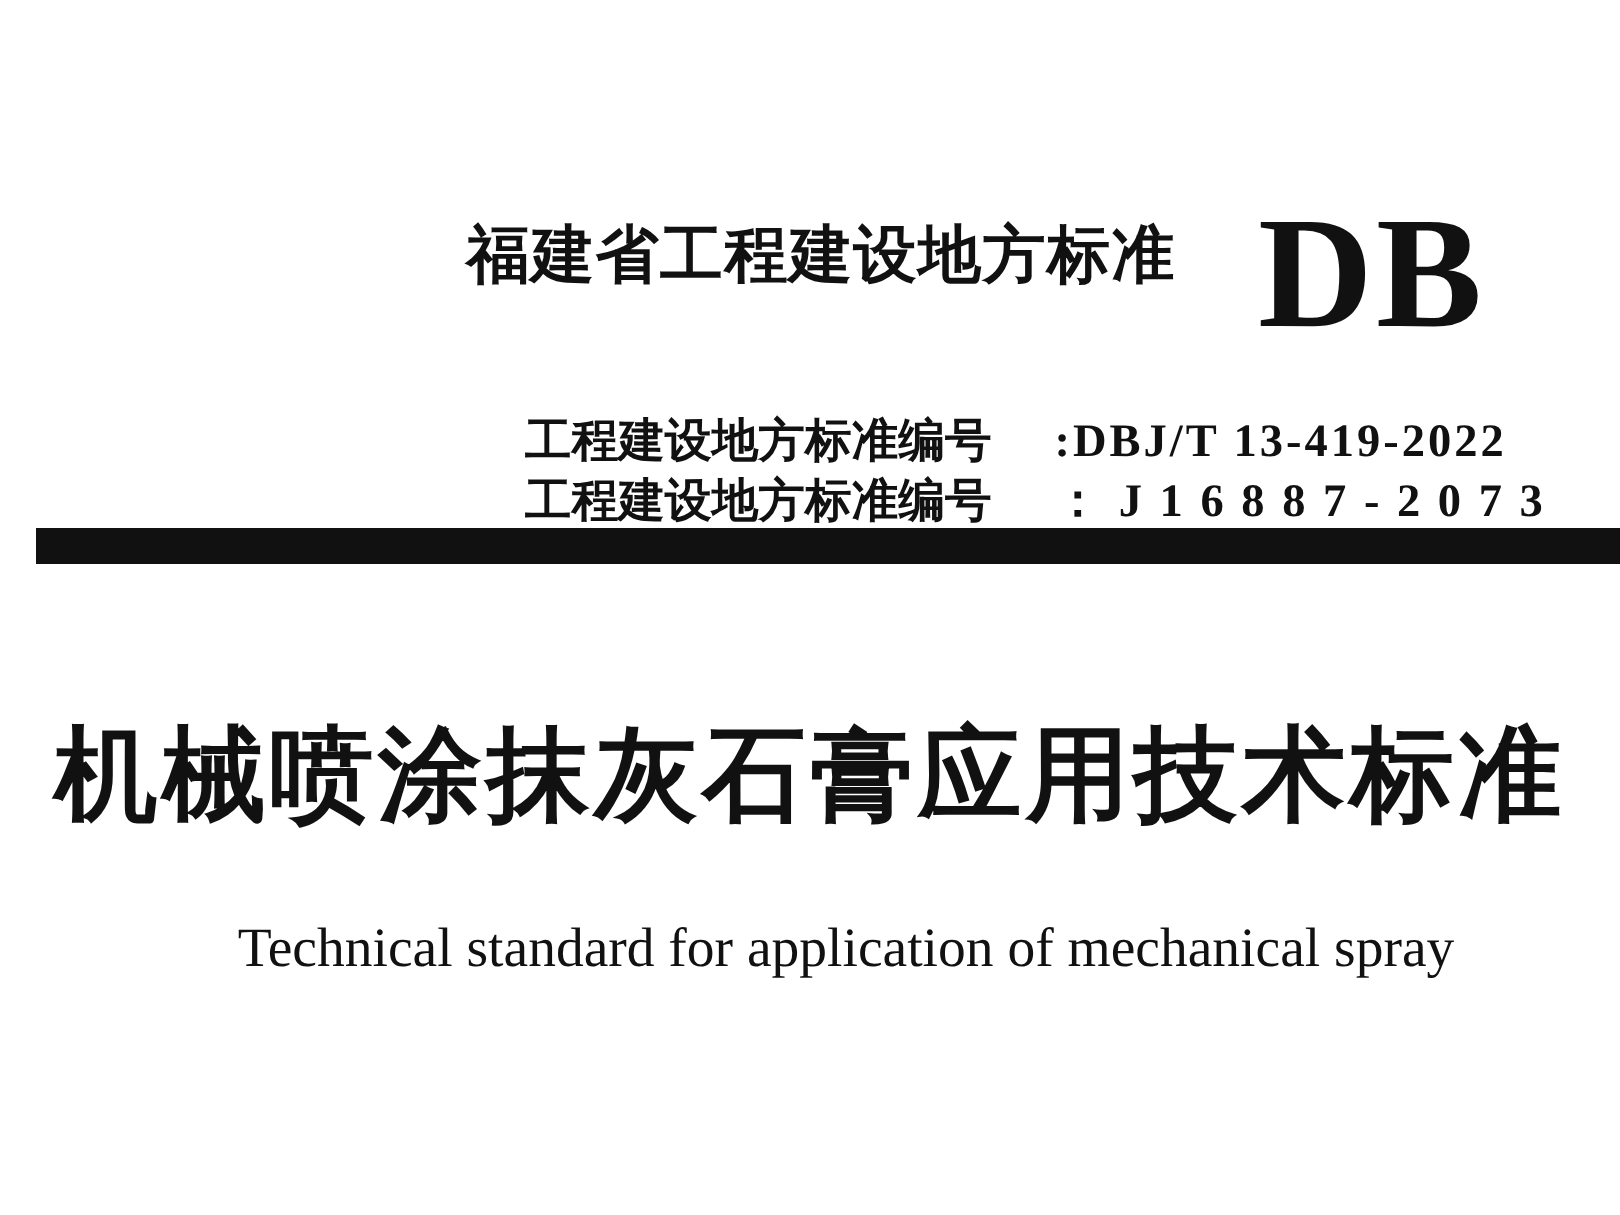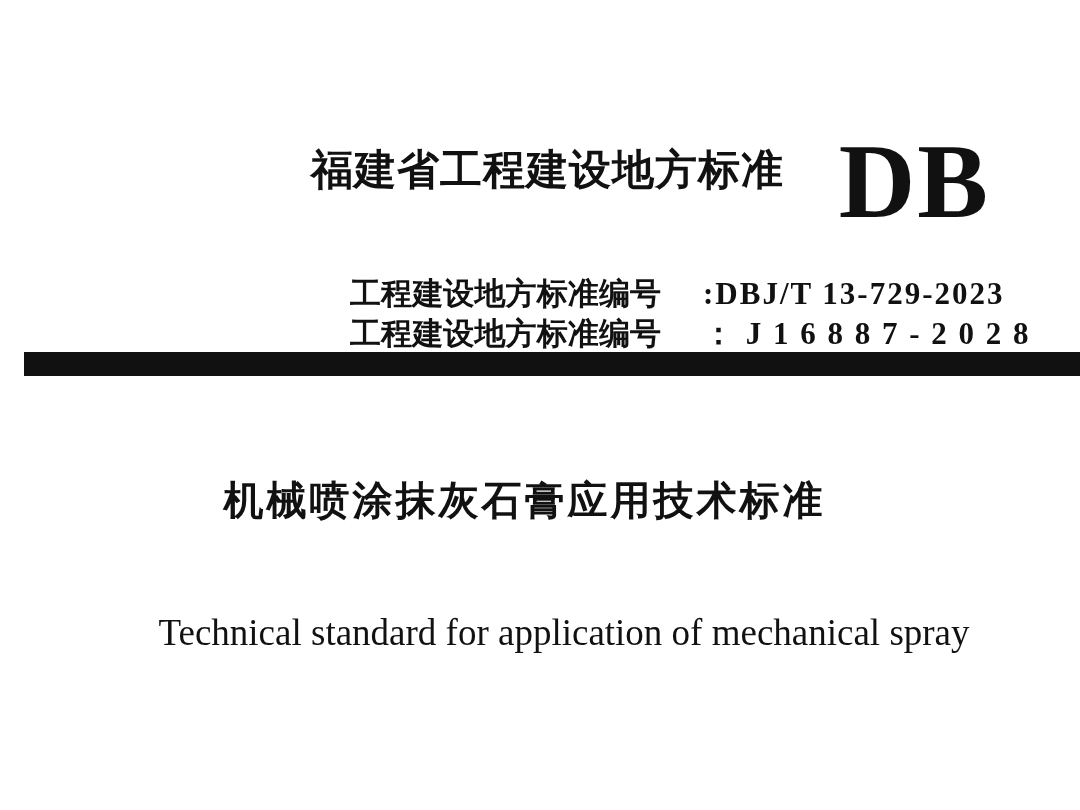--- a/index.html
+++ b/index.html
@@ -83,21 +83,21 @@
     background:var(--rule-color);
     border:none;
   }
   
   .title-zh{
     position:absolute;
     left:0;
     top:440px;
     width:1001px;
     text-align:center;
-    font-size:40px;
+    font-size:69px;
     font-weight:bold;
     letter-spacing:3px;
     line-height:1.2;
     font-family:"Liberation Sans","DejaVu Sans",sans-serif;
     white-space:nowrap;
   }
   
   .title-en{
     position:absolute;
     left:0;
@@ -115,25 +115,25 @@
 
 <div class="page">
 
   <div class="category-label">福建省工程建设地方标准</div>
 
   <div class="db-mark">DB</div>
 
   <div class="numbers">
     <div class="num-line">
       <span class="num-label">工程建设地方标准编号</span>
-      <span class="num-value">:DBJ/T 13-729-2023</span>
+      <span class="num-value">:DBJ/T 13-419-2022</span>
     </div>
     <div class="num-line">
       <span class="num-label">工程建设地方标准编号</span>
-      <span class="num-value">： J 1 6 8 8 7 - 2 0 2 8</span>
+      <span class="num-value">： J 1 6 8 8 7 - 2 0 7 3</span>
     </div>
   </div>
 
   <div class="divider-rule"></div>
 
   <h1 class="title-zh">机械喷涂抹灰石膏应用技术标准</h1>
 
   <div class="title-en">
     <div>Technical standard for application of mechanical spray</div>
   </div>

